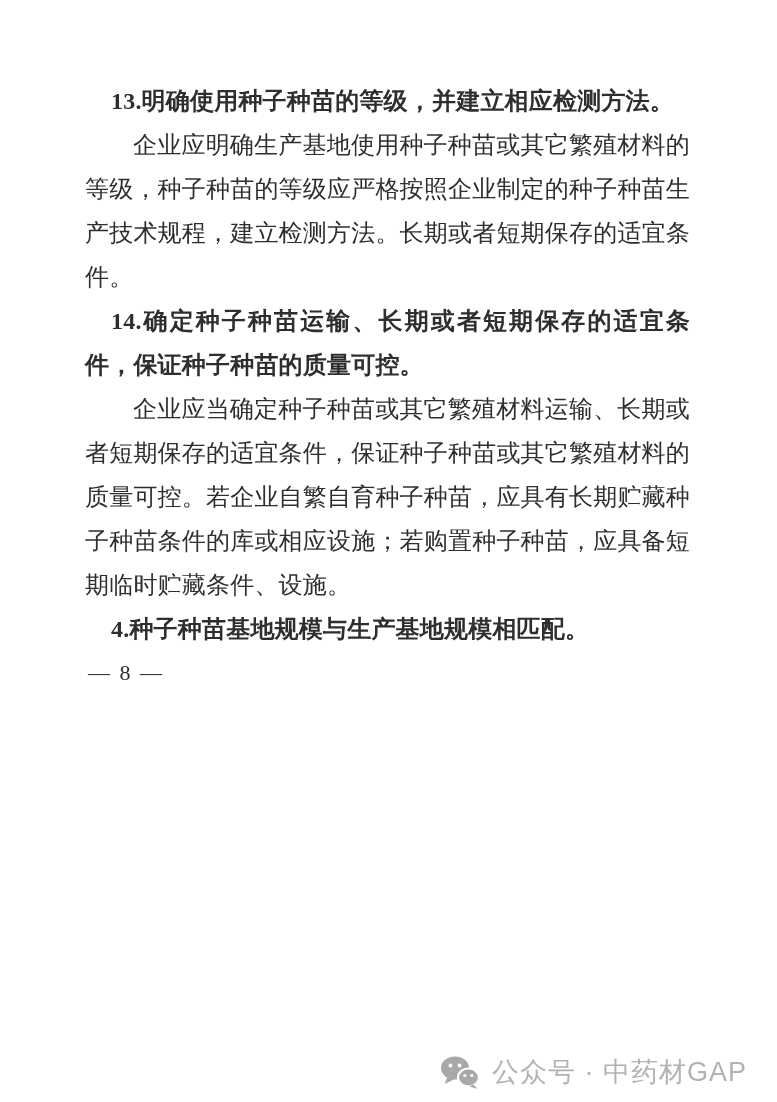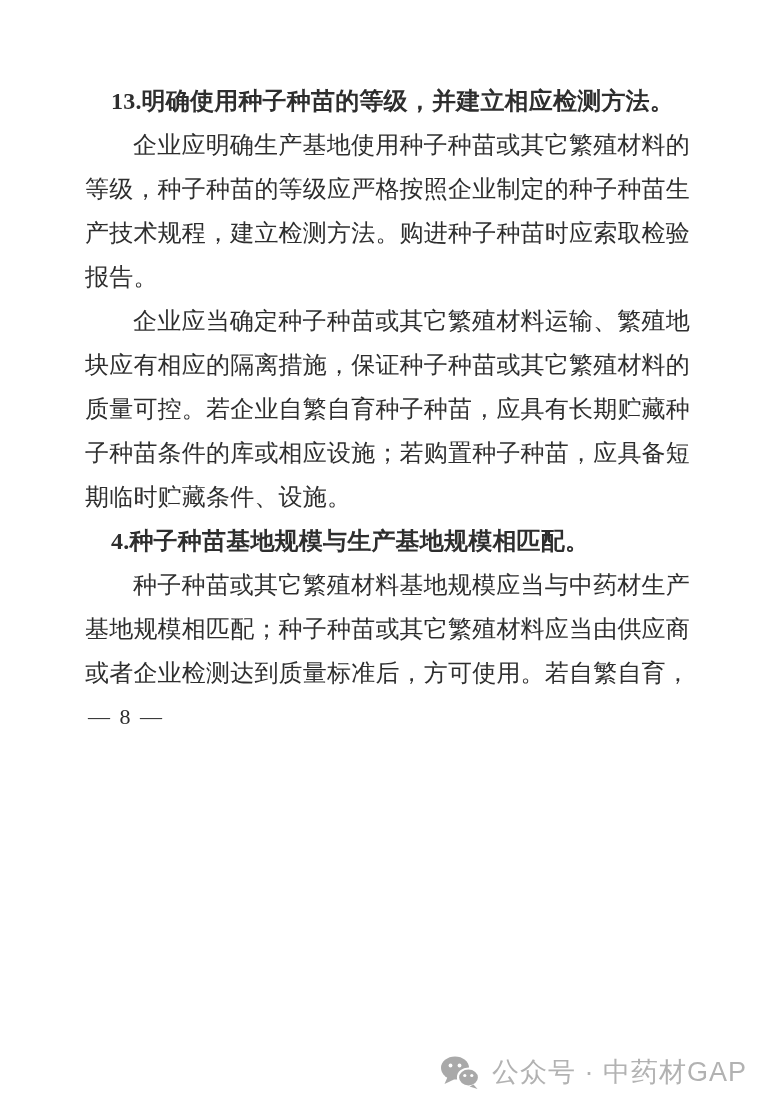--- a/index.html
+++ b/index.html
@@ -70,31 +70,31 @@
 </style>
 </head>
 <body>
 
 <div class="page">
 
   <main class="content">
 
     <section>
       <h2 class="sec-heading">13.明确使用种子种苗的等级，并建立相应检测方法。</h2>
-      <p class="sec-para">企业应明确生产基地使用种子种苗或其它繁殖材料的等级，种子种苗的等级应严格按照企业制定的种子种苗生产技术规程，建立检测方法。购进种子种苗时应索取检验报告。</p>
+      <p class="sec-para">企业应明确生产基地使用种子种苗或其它繁殖材料的等级，种子种苗的等级应严格按照企业制定的种子种苗生产技术规程，建立检测方法。长期或者短期保存的适宜条件。</p>
     </section>
 
     <section>
-      <p class="sec-para">企业应当确定种子种苗或其它繁殖材料运输、繁殖地块应有相应的隔离措施，保证种子种苗或其它繁殖材料的质量可控。若企业自繁自育种子种苗，应具有长期贮藏种子种苗条件的库或相应设施；若购置种子种苗，应具备短期临时贮藏条件、设施。</p>
+      <h2 class="sec-heading">14.确定种子种苗运输、长期或者短期保存的适宜条件，保证种子种苗的质量可控。</h2>
+      <p class="sec-para">企业应当确定种子种苗或其它繁殖材料运输、长期或者短期保存的适宜条件，保证种子种苗或其它繁殖材料的质量可控。若企业自繁自育种子种苗，应具有长期贮藏种子种苗条件的库或相应设施；若购置种子种苗，应具备短期临时贮藏条件、设施。</p>
     </section>
 
 
     <section>
       <h2 class="sec-heading">4.种子种苗基地规模与生产基地规模相匹配。</h2>
-      <p class="sec-para">种子种苗或其它繁殖材料基地规模应当与中药材生产基地规模相匹配；种子种苗或其它繁殖材料应当由供应商或者企业检测达到质量标准后，方可使用。若自繁自育，</p>
     </section>
 
     <div class="page-number">— 8 —</div>
 
   </main>
 
   <footer class="watermark">
     <span class="wicon">
       <svg viewBox="0 0 40 35" width="40" height="35" aria-hidden="true">
         <ellipse cx="15" cy="13" rx="14" ry="11.5" fill="#a9a9a9"></ellipse>

